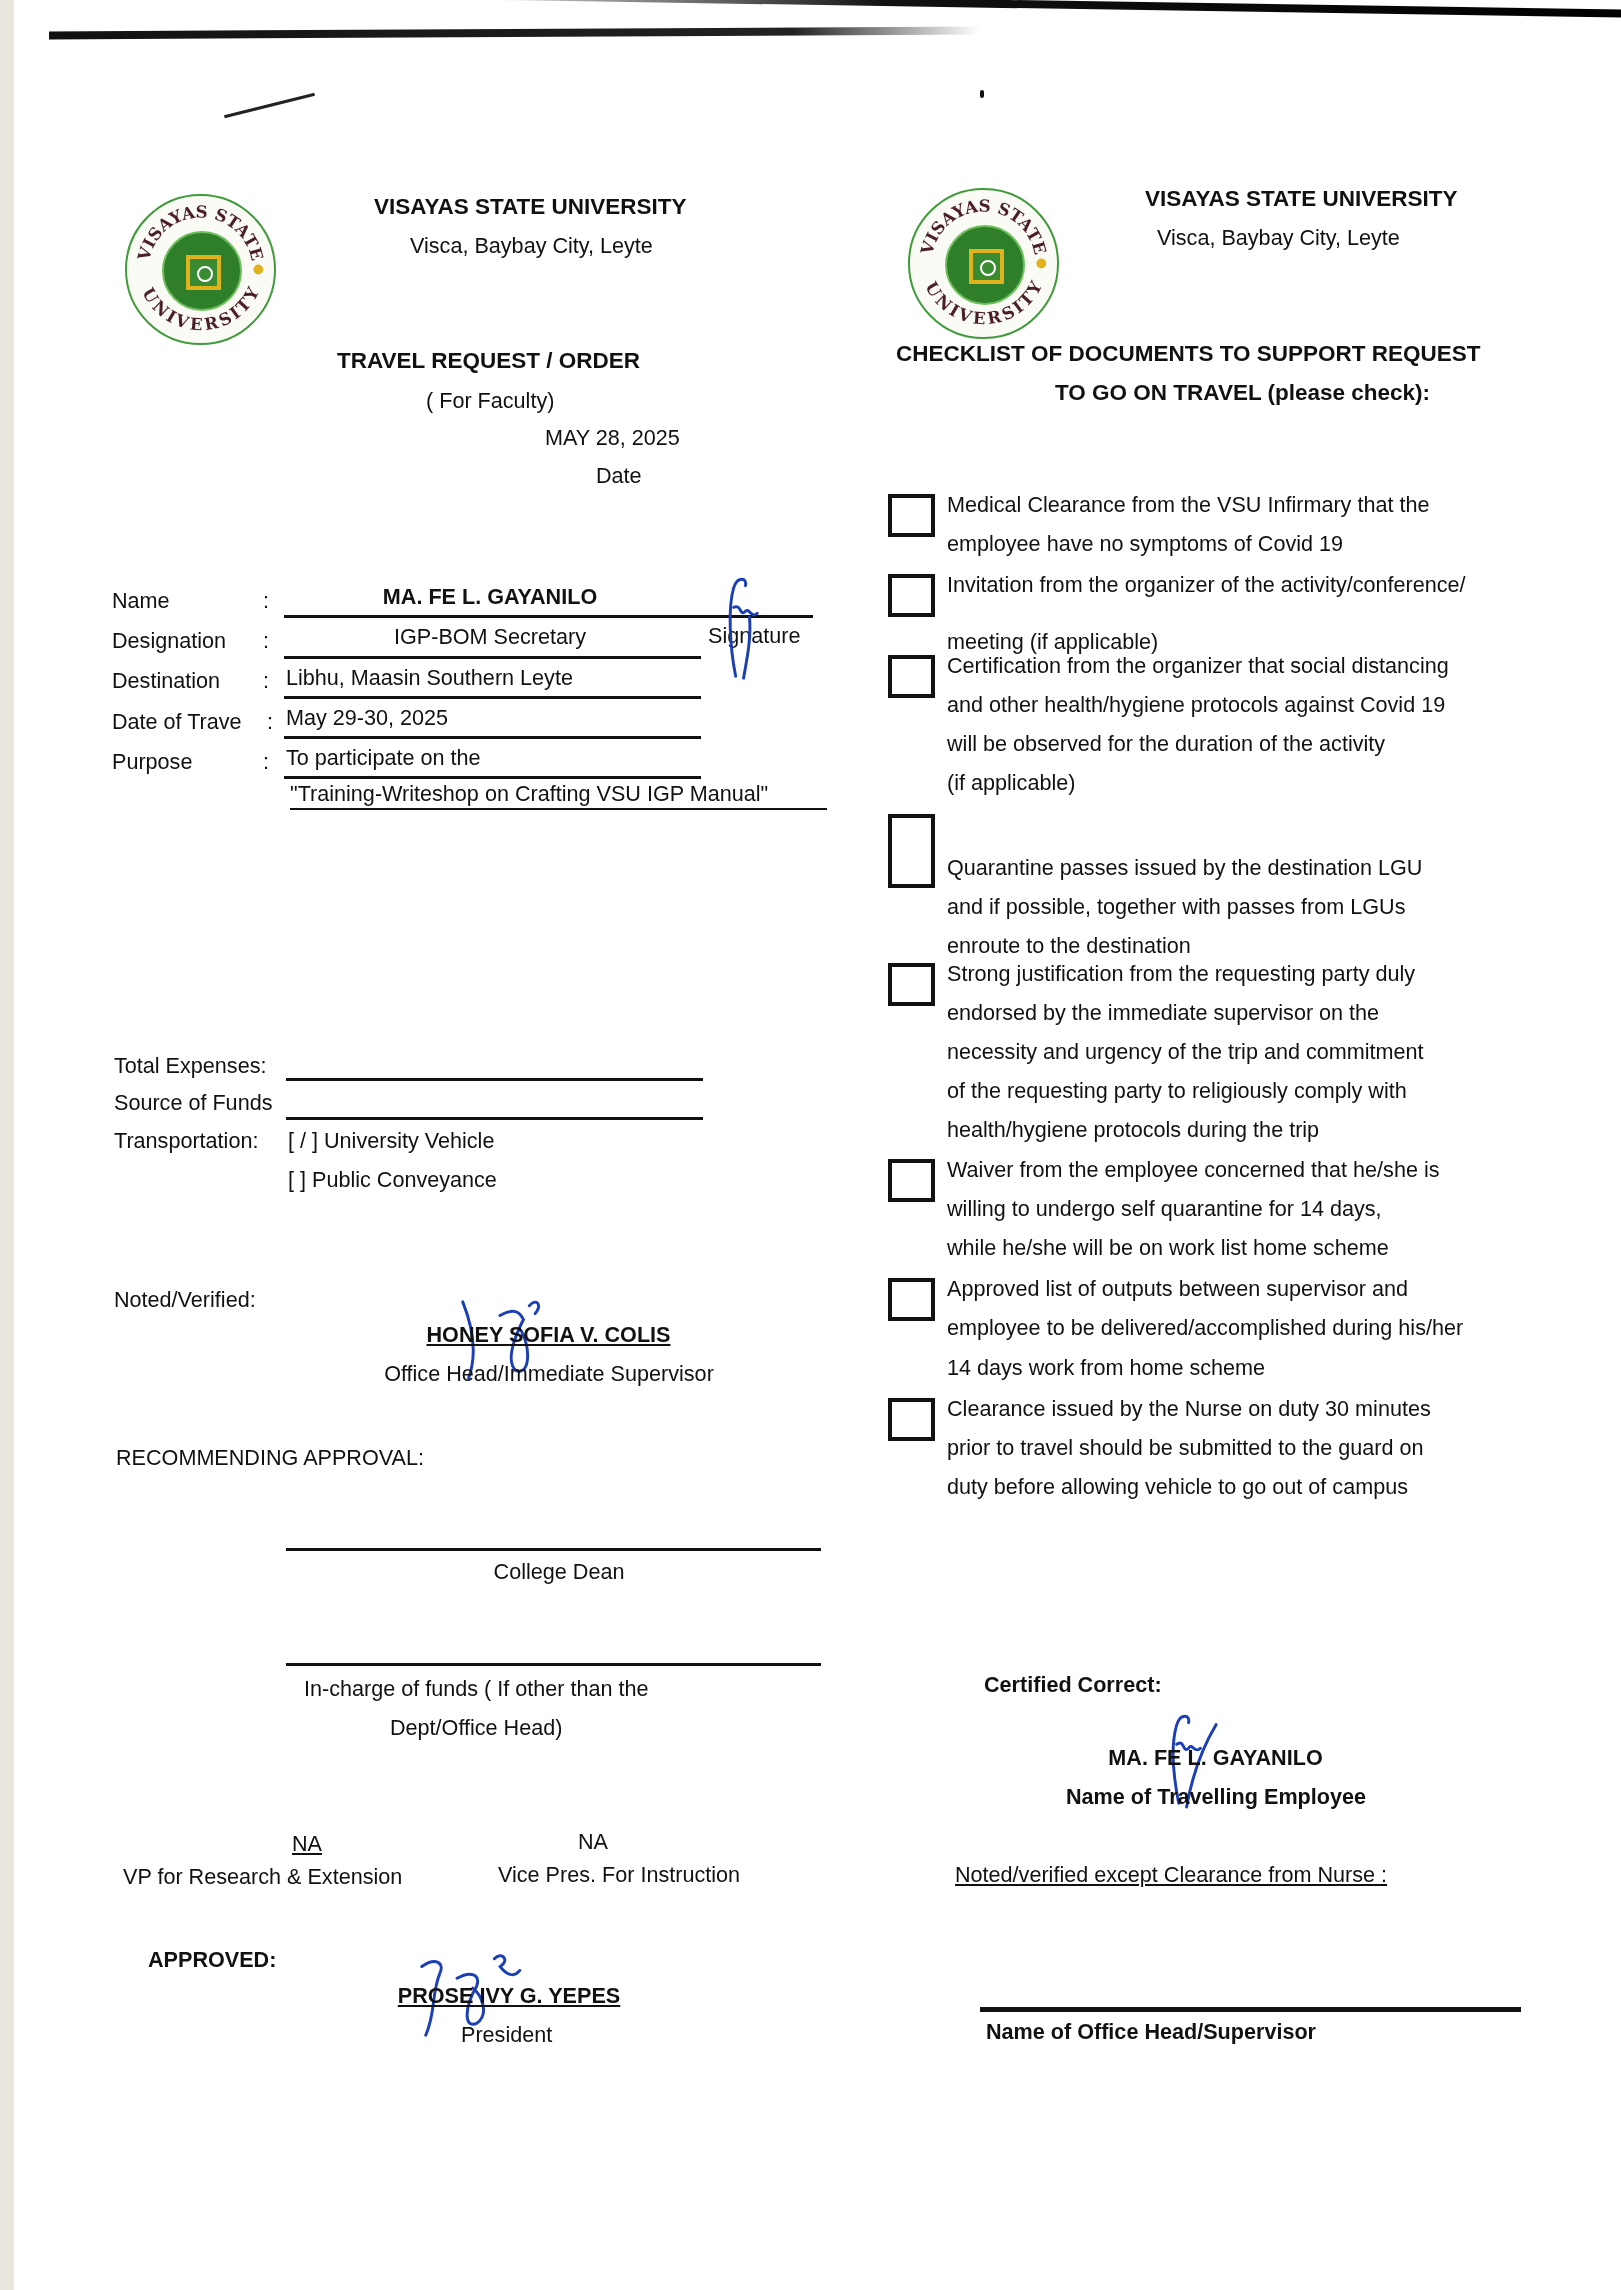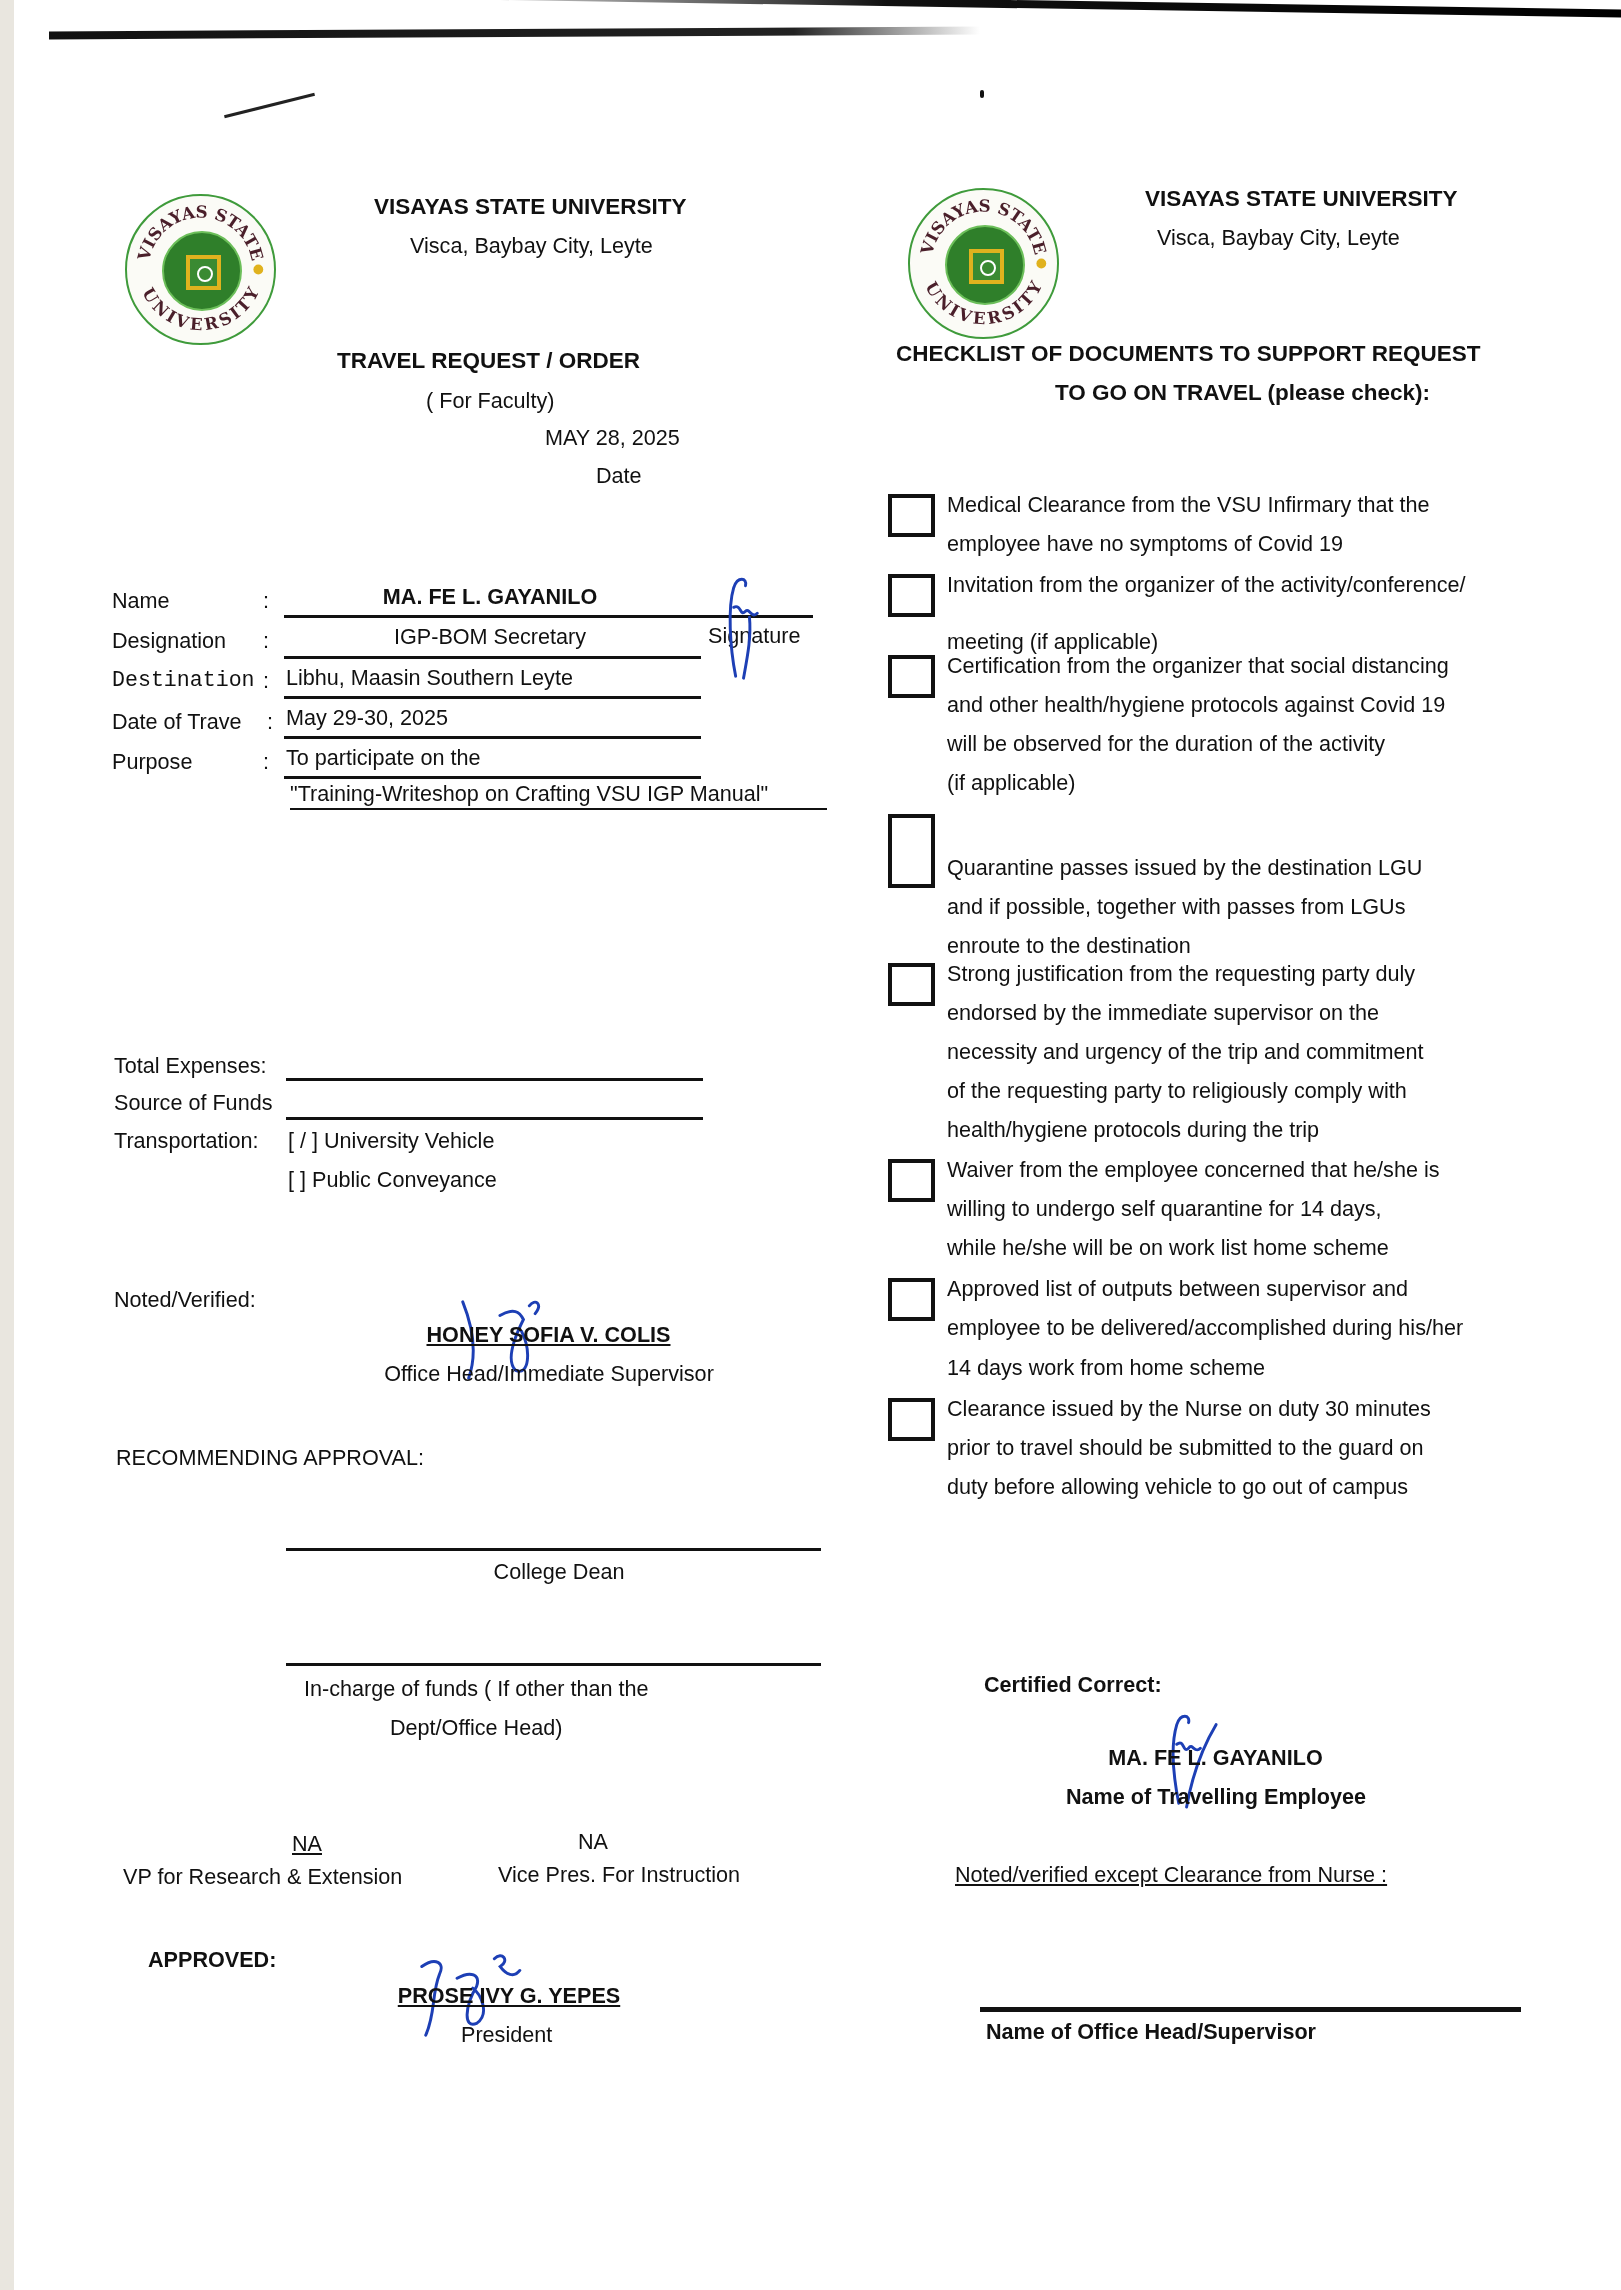--- a/index.html
+++ b/index.html
@@ -71,21 +71,21 @@
   <div class="abs txt" style="left:112px; top:588px;">Name</div>
   <div class="abs txt" style="left:263px; top:588px;">:</div>
   <div class="abs txt bold center" style="left:284px; top:584px; width:412px;">MA. FE L. GAYANILO</div>
   <div class="abs line" style="left:284px; top:615px; width:529px;"></div>
 
   <div class="abs txt" style="left:112px; top:628px;">Designation</div>
   <div class="abs txt" style="left:263px; top:628px;">:</div>
   <div class="abs txt center" style="left:284px; top:624px; width:412px;">IGP-BOM Secretary</div>
   <div class="abs line" style="left:284px; top:656px; width:417px;"></div>
 
-  <div class="abs txt" style="left:112px; top:668px;font-family:Liberation Mono, monospace;">Destination</div>
+  <div class="abs txt" style="left:112px; top:668px;">Destination</div>
   <div class="abs txt" style="left:263px; top:668px;">:</div>
   <div class="abs txt" style="left:286px; top:665px;">Libhu, Maasin Southern Leyte</div>
   <div class="abs line" style="left:284px; top:696px; width:417px;"></div>
 
   <div class="abs txt" style="left:112px; top:709px;">Date of Trave</div>
   <div class="abs txt" style="left:267px; top:709px;">:</div>
   <div class="abs txt" style="left:286px; top:705px;">May 29-30, 2025</div>
   <div class="abs line" style="left:284px; top:736px; width:417px;"></div>
 
   <div class="abs txt" style="left:112px; top:749px;">Purpose</div>

